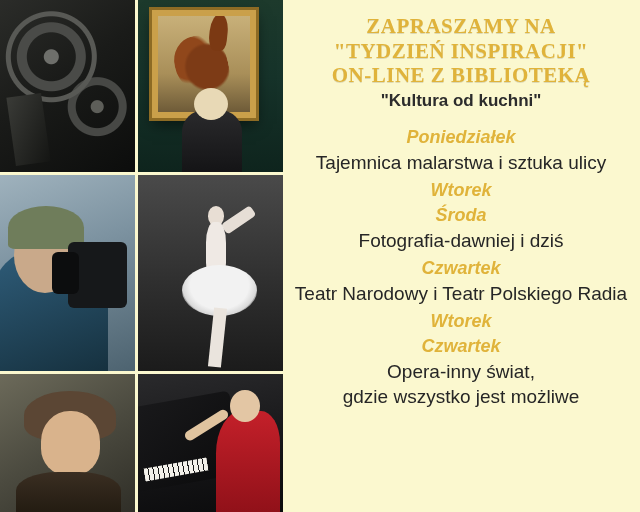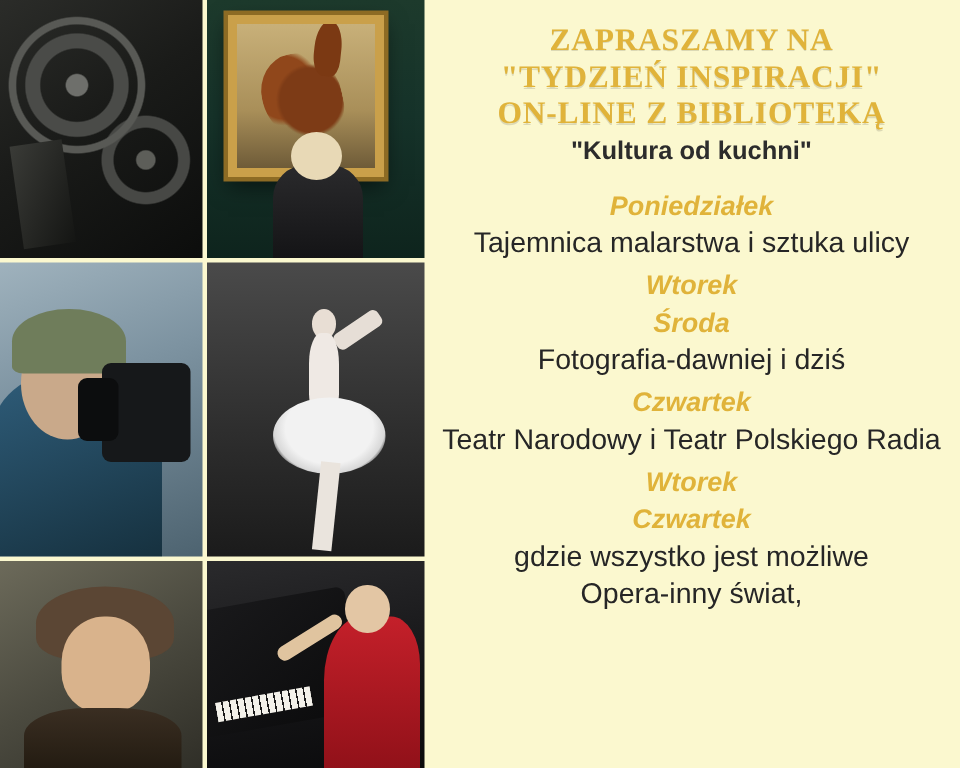--- a/index.html
+++ b/index.html
@@ -421,19 +421,19 @@
       <div class="desc">Fotografia-dawniej i dziś</div>
 
       <div class="day">Czwartek</div>
       <div class="desc">Teatr Narodowy i Teatr Polskiego Radia</div>
 
 
       <div class="day">Wtorek</div>
 
       <div class="day">Czwartek</div>
       <div class="desc">
+        <span class="ln">Opera-inny świat,</span>
         <span class="ln">gdzie wszystko jest możliwe</span>
-        <span class="ln">Opera-inny świat,</span>
       </div>
 
     </div>
   </div>
 </div>
 
 </body></html>

